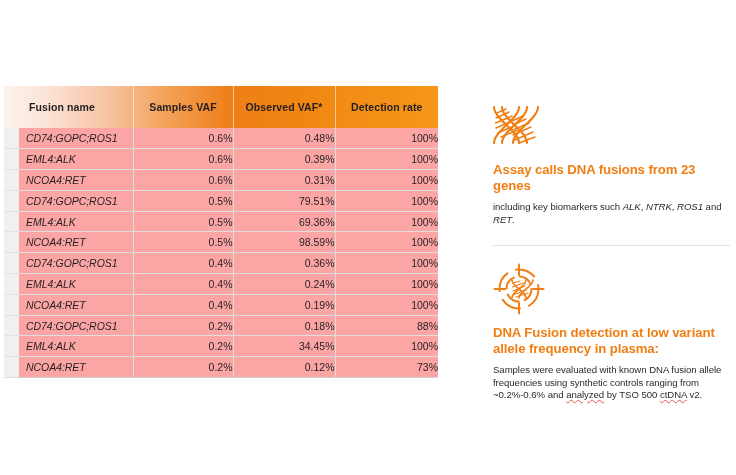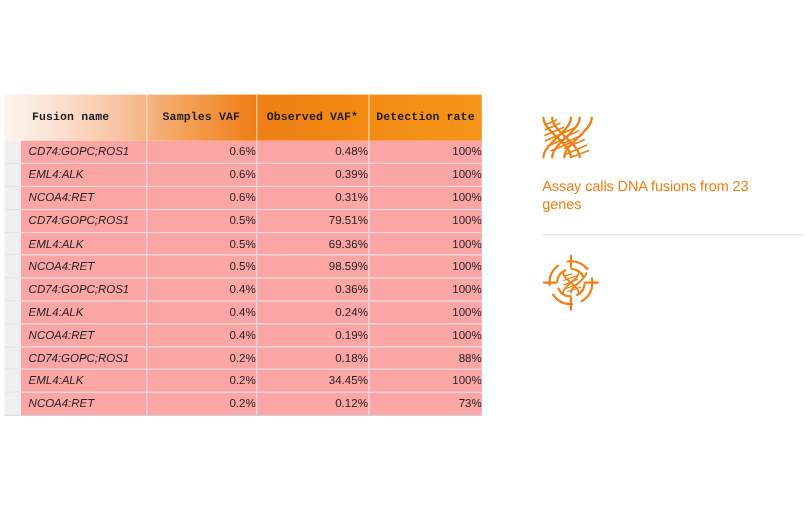--- a/index.html
+++ b/index.html
@@ -38,21 +38,20 @@
     height: 42px;
     background: linear-gradient(to right,
         #fdf3ee 0%,
         #fbe3d5 10%,
         #f7c3a2 24%,
         #f3a055 38%,
         #ef7f18 52%,
         #f08512 66%,
         #f28e15 82%,
         #f5961a 100%);
-    font-family: Liberation Mono, monospace;
   }
   thead th {
     font-size: 10.5px;
     font-weight: bold;
     color: #231f20;
     letter-spacing: 0.1px;
     padding: 0;
     vertical-align: middle;
     border: none;
   }
@@ -97,21 +96,21 @@
     top: 100px;
     width: 243px;
   }
   .panel { position: relative; }
   .panel-icon { height: 50px; margin-bottom: 12px; }
   .panel-head {
     color: #f07f13;
     font-size: 13.2px;
     line-height: 16px;
     margin: 0 18px 7px 0;
-    font-weight: normal;
+    font-weight: bold;
     letter-spacing: -0.1px;
   }
   .panel-body {
     color: #2b2b2b;
     font-size: 9.6px;
     line-height: 12.6px;
     margin: 0;
     letter-spacing: -0.05px;
   }
   .panel-divider {
@@ -258,20 +257,21 @@
           <line x1="21" y1="20" x2="30" y2="16"></line>
           <line x1="20" y1="25" x2="33" y2="19"></line>
           <line x1="20" y1="30" x2="36" y2="23"></line>
           <line x1="20" y1="35" x2="38" y2="27"></line>
           <line x1="22" y1="40" x2="40" y2="32"></line>
           <line x1="26" y1="43" x2="42" y2="37"></line>
         </g>
       </svg>
     </div>
     <p class="panel-head">Assay calls DNA fusions from 23 genes</p>
+    <p class="panel-body"><span>including key biomarkers such </span><span style="font-style: italic;">ALK</span><span>, </span><span style="font-style: italic;">NTRK</span><span>, </span><span style="font-style: italic;">ROS1</span><span> and </span><span style="font-style: italic;">RET</span><span>.</span></p>
   </div>
 
   <div class="panel-divider"></div>
 
   <div class="panel">
     <div class="panel-icon">
       <svg width="52" height="52" viewBox="0 0 52 52" fill="none" stroke="#f07f13" stroke-width="2" stroke-linecap="round">
         <circle cx="26" cy="26" r="19.5" stroke-dasharray="20 9.4"></circle>
         <circle cx="26" cy="26" r="12.5" stroke-dasharray="13.6 6.2"></circle>
         <line x1="26" y1="1.5" x2="26" y2="12"></line>
@@ -285,15 +285,17 @@
         </g>
         <g stroke-width="1.1">
           <line x1="20" y1="20" x2="27" y2="18"></line>
           <line x1="19.5" y1="24" x2="30" y2="20"></line>
           <line x1="20" y1="28" x2="32" y2="23"></line>
           <line x1="21" y1="31.5" x2="33" y2="27"></line>
           <line x1="23" y1="34" x2="35" y2="30"></line>
         </g>
       </svg>
     </div>
+    <p class="panel-head">DNA Fusion detection at low variant allele frequency in plasma:</p>
+    <p class="panel-body"><span>Samples were evaluated with known DNA fusion allele frequencies using synthetic controls ranging from ~0.2%-0.6% and </span><span class="sp">analyzed</span><span> by TSO 500 </span><span class="sp">ctDNA</span><span> v2.</span></p>
   </div>
 
 </div>
 
 </body></html>

